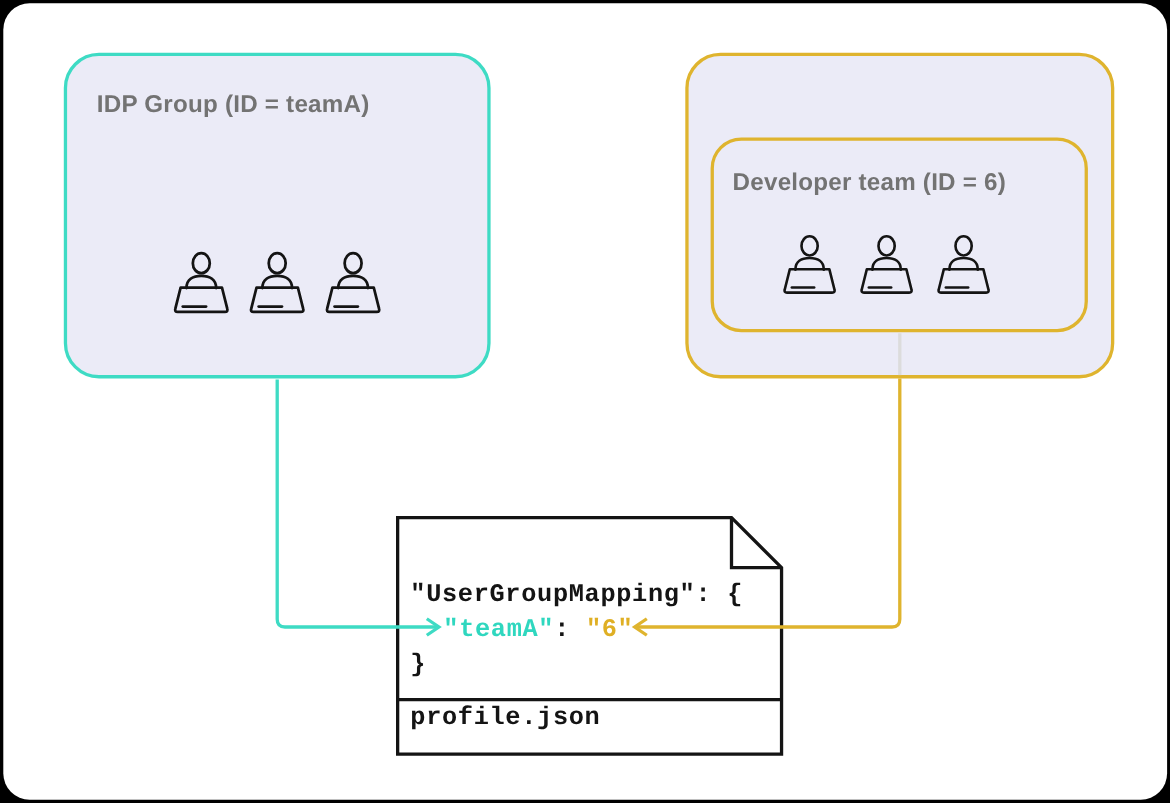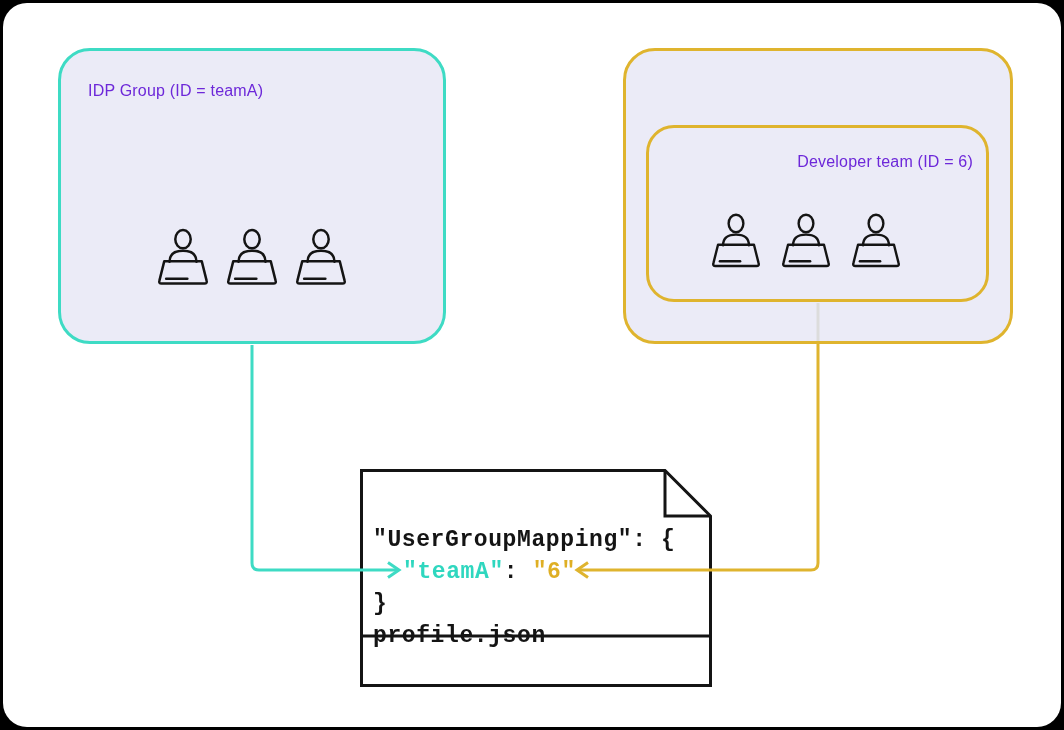--- a/index.html
+++ b/index.html
@@ -10,46 +10,46 @@
   .card{
     position:absolute;left:3px;top:3px;right:3px;bottom:3px;
     background:#ffffff;border-radius:24px;
   }
   .box{position:absolute;box-sizing:border-box;border-radius:32px;background:#EBEBF7;}
   .box.idp{left:55px;top:45px;width:388px;height:296px;border:3px solid #3EDBC4;}
   .box.org{left:620px;top:45px;width:390px;height:296px;border:3px solid #DFB42E;}
   .box.team{left:643px;top:122px;width:343px;height:177px;border:3px solid #DFB42E;
     border-radius:28px;background:transparent;}
   .box-title{
-    position:absolute;color:#6d28d9;font-size:16px;font-weight:400;
+    position:absolute;color:#737373;font-size:22px;font-weight:700;
     letter-spacing:0.2px;white-space:nowrap;
   }
   .idp-title{left:85px;top:79px;}
   .org-title{left:655px;top:79px;}
-  .team-title{left:637px;top:150px;width:333px;text-align:right;}
+  .team-title{left:663px;top:150px;width:333px;text-align:left;}
   .icon-row{position:absolute;display:flex;justify-content:center;align-items:flex-end;}
   .icon-row.left-row{left:55px;top:224px;width:388px;gap:17px;}
   .icon-row.right-row{left:643px;top:209px;width:320px;gap:20px;}
   .person-icon{display:block;}
   .person-icon *{stroke:#141414;stroke-width:2.6;fill:none;
     stroke-linecap:round;stroke-linejoin:round;}
   .overlay{position:absolute;left:0;top:0;width:1064px;height:730px;pointer-events:none;}
   .doc-shape{fill:#ffffff;stroke:#141414;stroke-width:3;stroke-linejoin:miter;}
   .doc-line{fill:none;stroke:#141414;stroke-width:3;}
   .conn-teal{fill:none;stroke:#3EDBC4;stroke-width:3;}
   .conn-gold{fill:none;stroke:#DFB42E;stroke-width:3;}
   .conn-gray{fill:none;stroke:#DCDCDC;stroke-width:3;}
   .code{
     position:absolute;font-family:"Liberation Mono","DejaVu Sans Mono",monospace;
     font-weight:bold;font-size:23px;color:#141414;white-space:pre;letter-spacing:0.6px;
   }
   .code-line1{left:370px;top:524px;}
   .code-line2{left:400px;top:556px;}
   .code-line3{left:370px;top:588px;}
-  .filename{left:370px;top:620px;}
+  .filename{left:370px;top:636px;}
   .tok-key{color:#2FD7BF;}
   .tok-val{color:#DFAF24;}
 </style>
 </head>
 <body>
 
 <svg width="0" height="0" style="position:absolute" aria-hidden="true">
   <symbol id="person-laptop" viewBox="0 0 54 64">
     <ellipse cx="27" cy="12.5" rx="8" ry="9.5"></ellipse>
     <path d="M13 36 C13 27.5 19.5 24.5 27 24.5 C34.5 24.5 41 27.5 41 36"></path>

